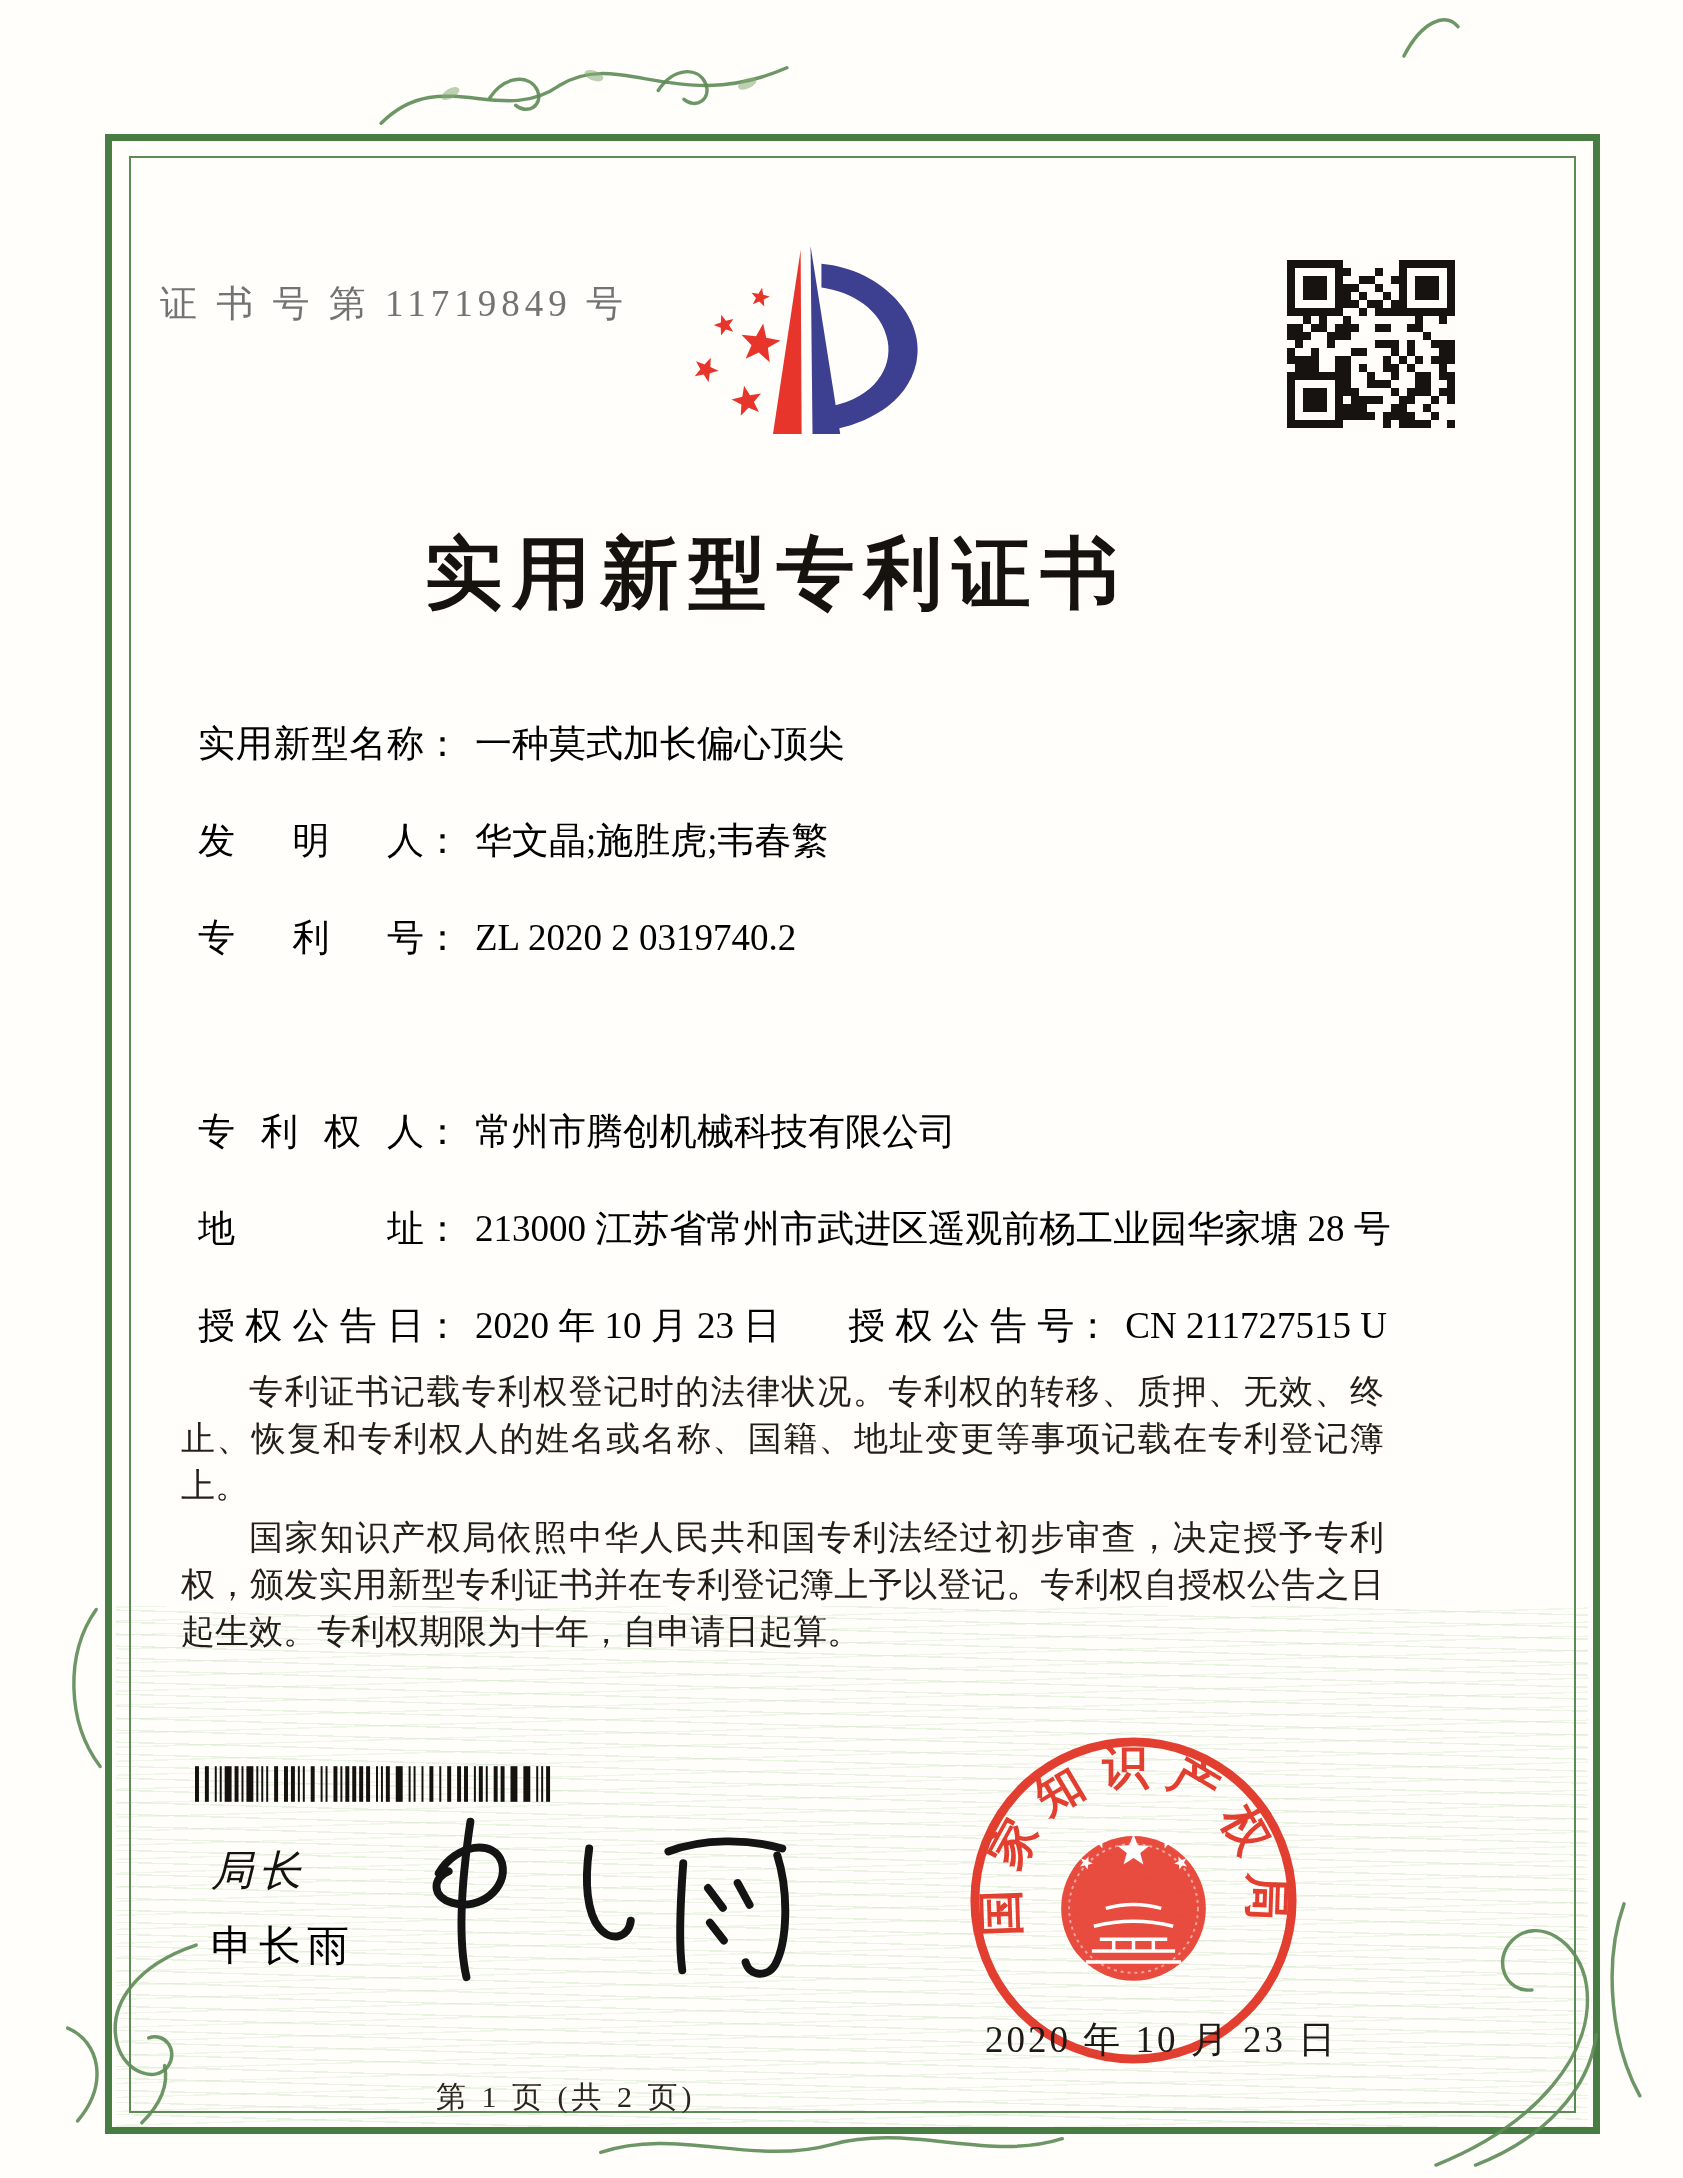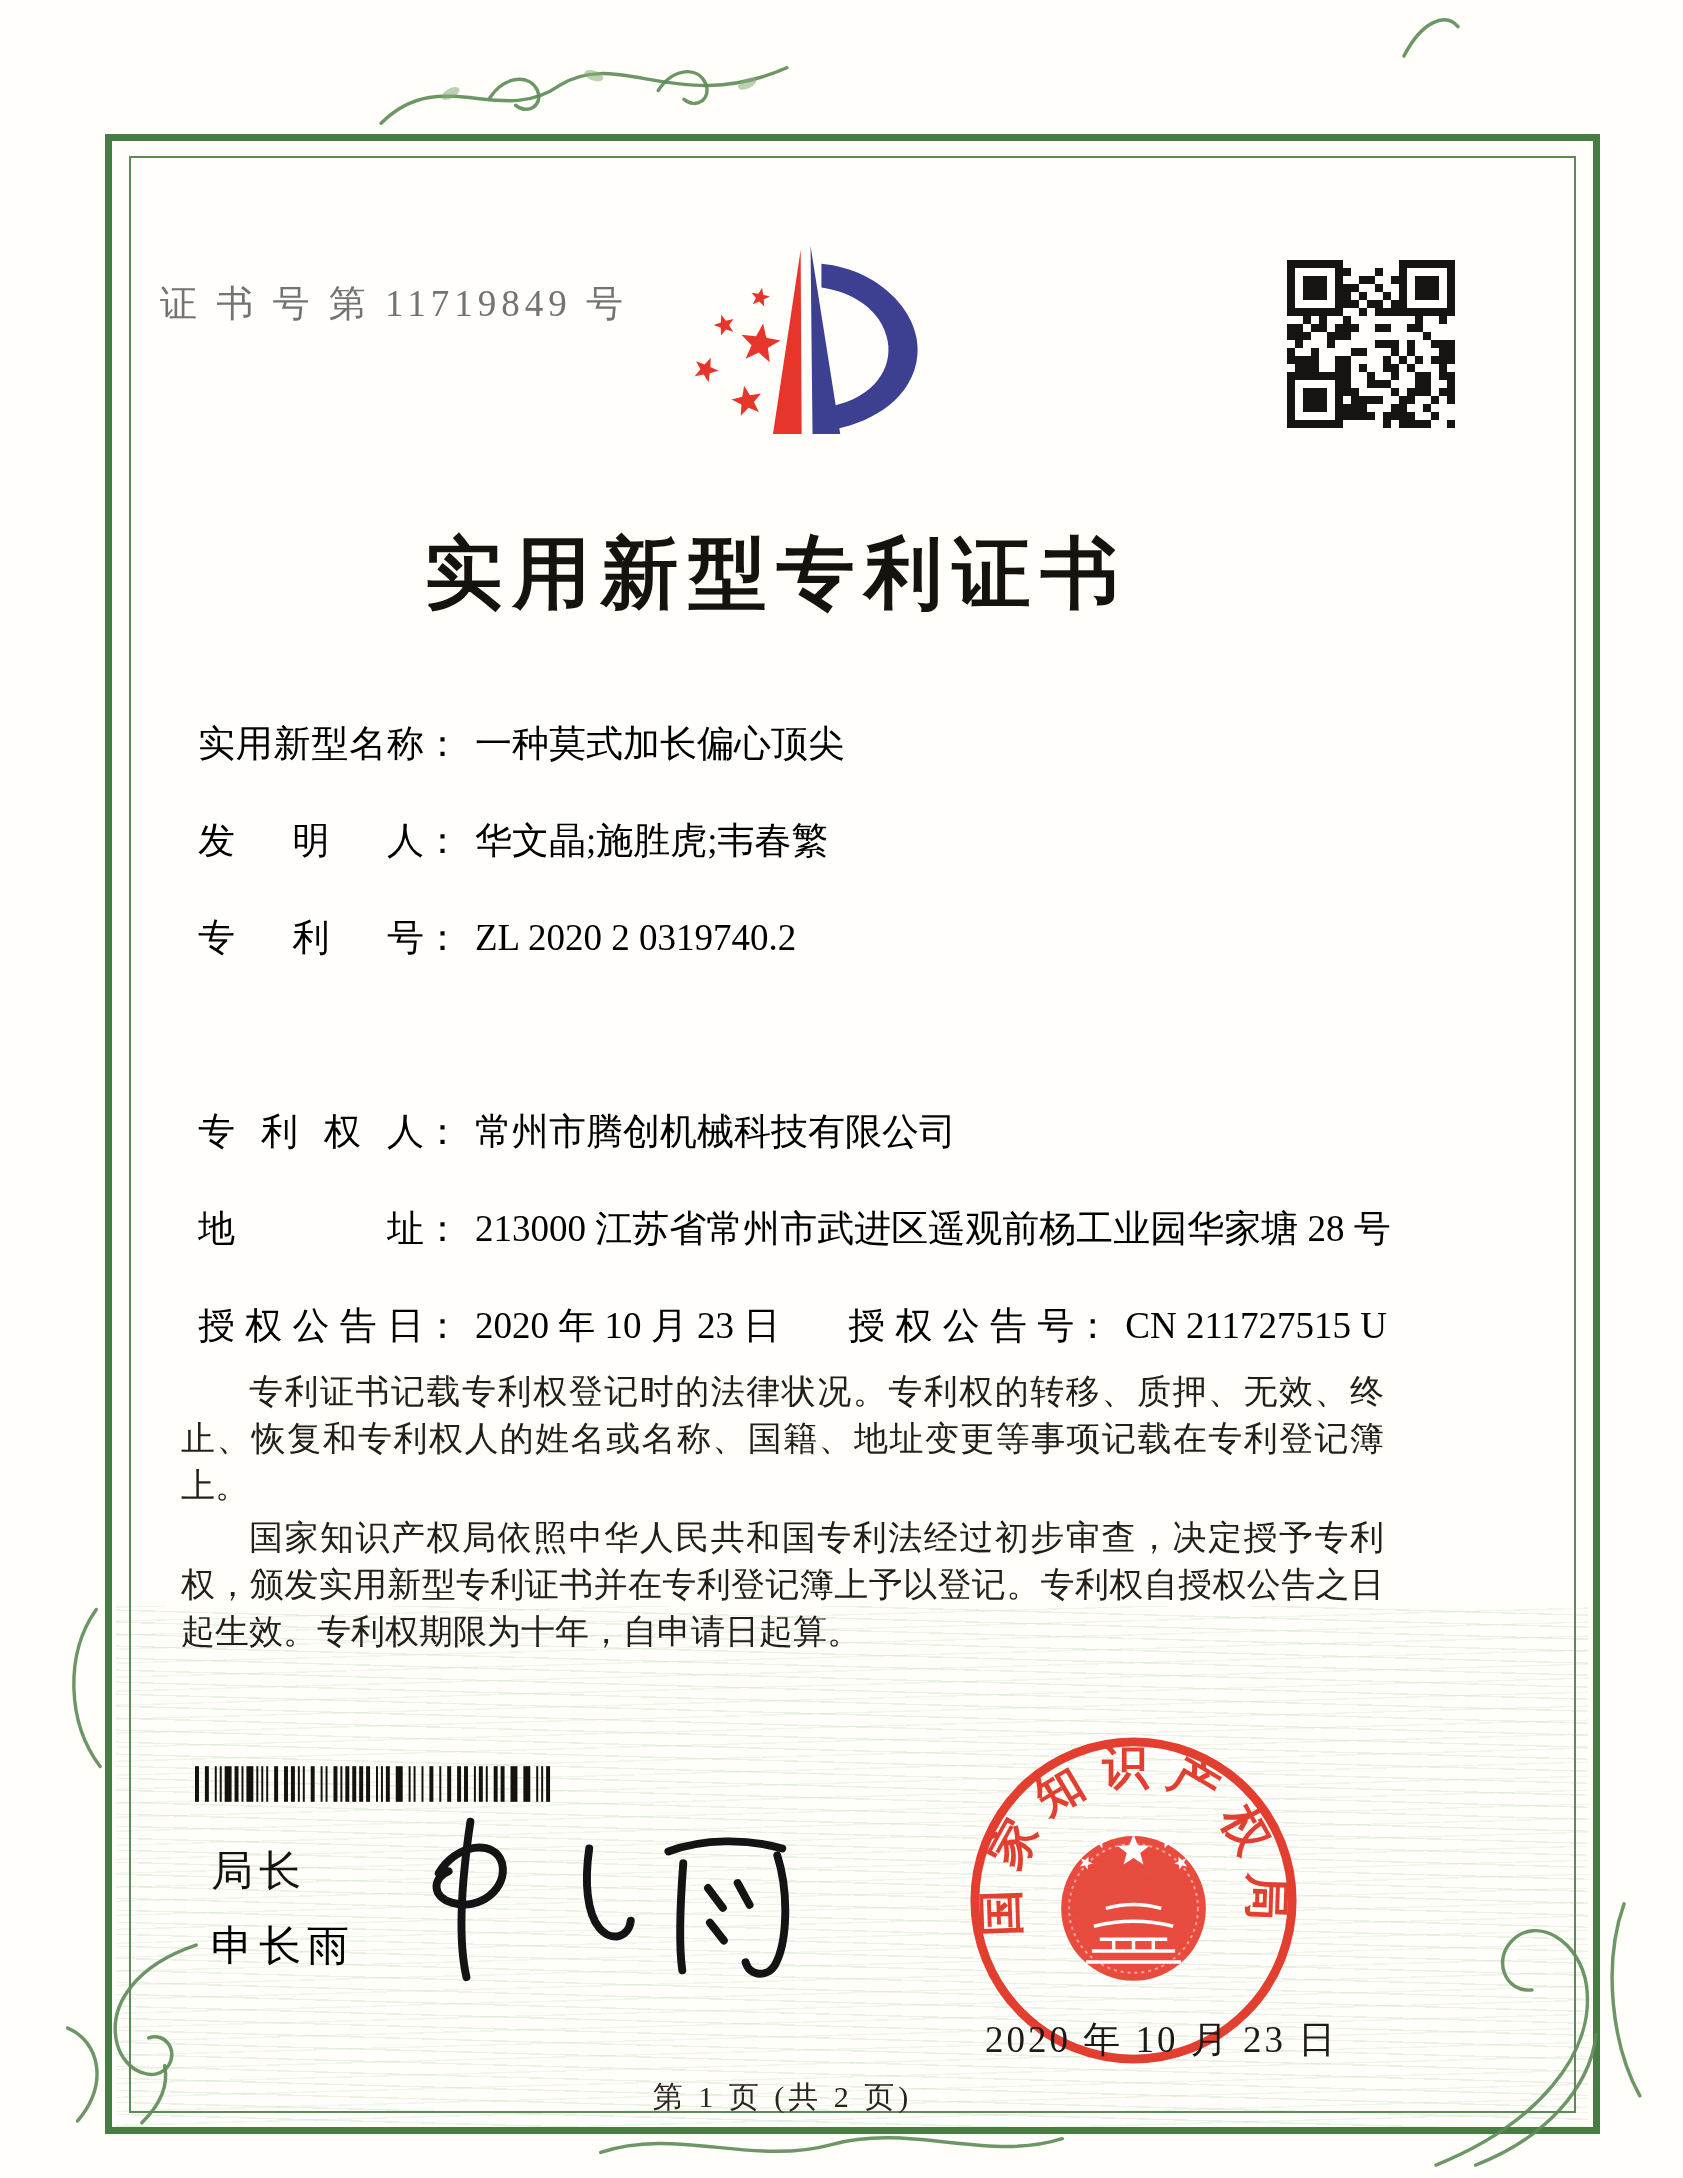--- a/index.html
+++ b/index.html
@@ -31,29 +31,29 @@
           text-justify:inter-character;vertical-align:top;}
   .fcolon{display:inline-block;margin-right:14px;}
   .g1{display:inline-block;width:641px;}
   
   .paras{position:absolute;left:181px;top:1368px;width:1203px;font-size:34px;line-height:47px;
          text-align:justify;color:#241e18;z-index:2;}
   .paras p{margin:0 0 5px 0;text-indent:2em;}
   
   .barcode{position:absolute;left:195px;top:1766px;z-index:2;}
   .director-title{position:absolute;left:211px;top:1843px;font-size:42px;letter-spacing:6px;
-      font-family:"Liberation Sans","DejaVu Sans",sans-serif;color:#16130f;z-index:2;}
+      font-family:"Liberation Sans","DejaVu Sans",sans-serif;color:#16130f;z-index:2;font-style:italic;}
   .director-name{position:absolute;left:211px;top:1918px;font-size:42px;letter-spacing:6px;
       font-family:"Liberation Sans","DejaVu Sans",sans-serif;color:#000000;z-index:2;}
   .signature{position:absolute;left:401px;top:1794px;z-index:3;}
   .signature path{fill:none;stroke:#141414;stroke-width:8;stroke-linecap:round;stroke-linejoin:round;}
   .seal{position:absolute;left:963px;top:1730px;z-index:2;opacity:.95;}
   .seal-date{position:absolute;left:985px;top:2015px;font-size:37px;letter-spacing:3px;
       color:#1c1916;z-index:4;white-space:nowrap;}
-  .page-footer{position:absolute;left:436px;top:2077px;width:693px;text-align:center;
+  .page-footer{position:absolute;left:436px;top:2077px;width:693px;text-align:left;
       font-size:30px;letter-spacing:4px;color:#2a241d;z-index:2;}
 </style>
 </head>
 <body>
 
 <div class="page">
 
   <div class="guilloche"></div>
   <div class="frame-outer"></div>
   <div class="frame-inner"></div>

